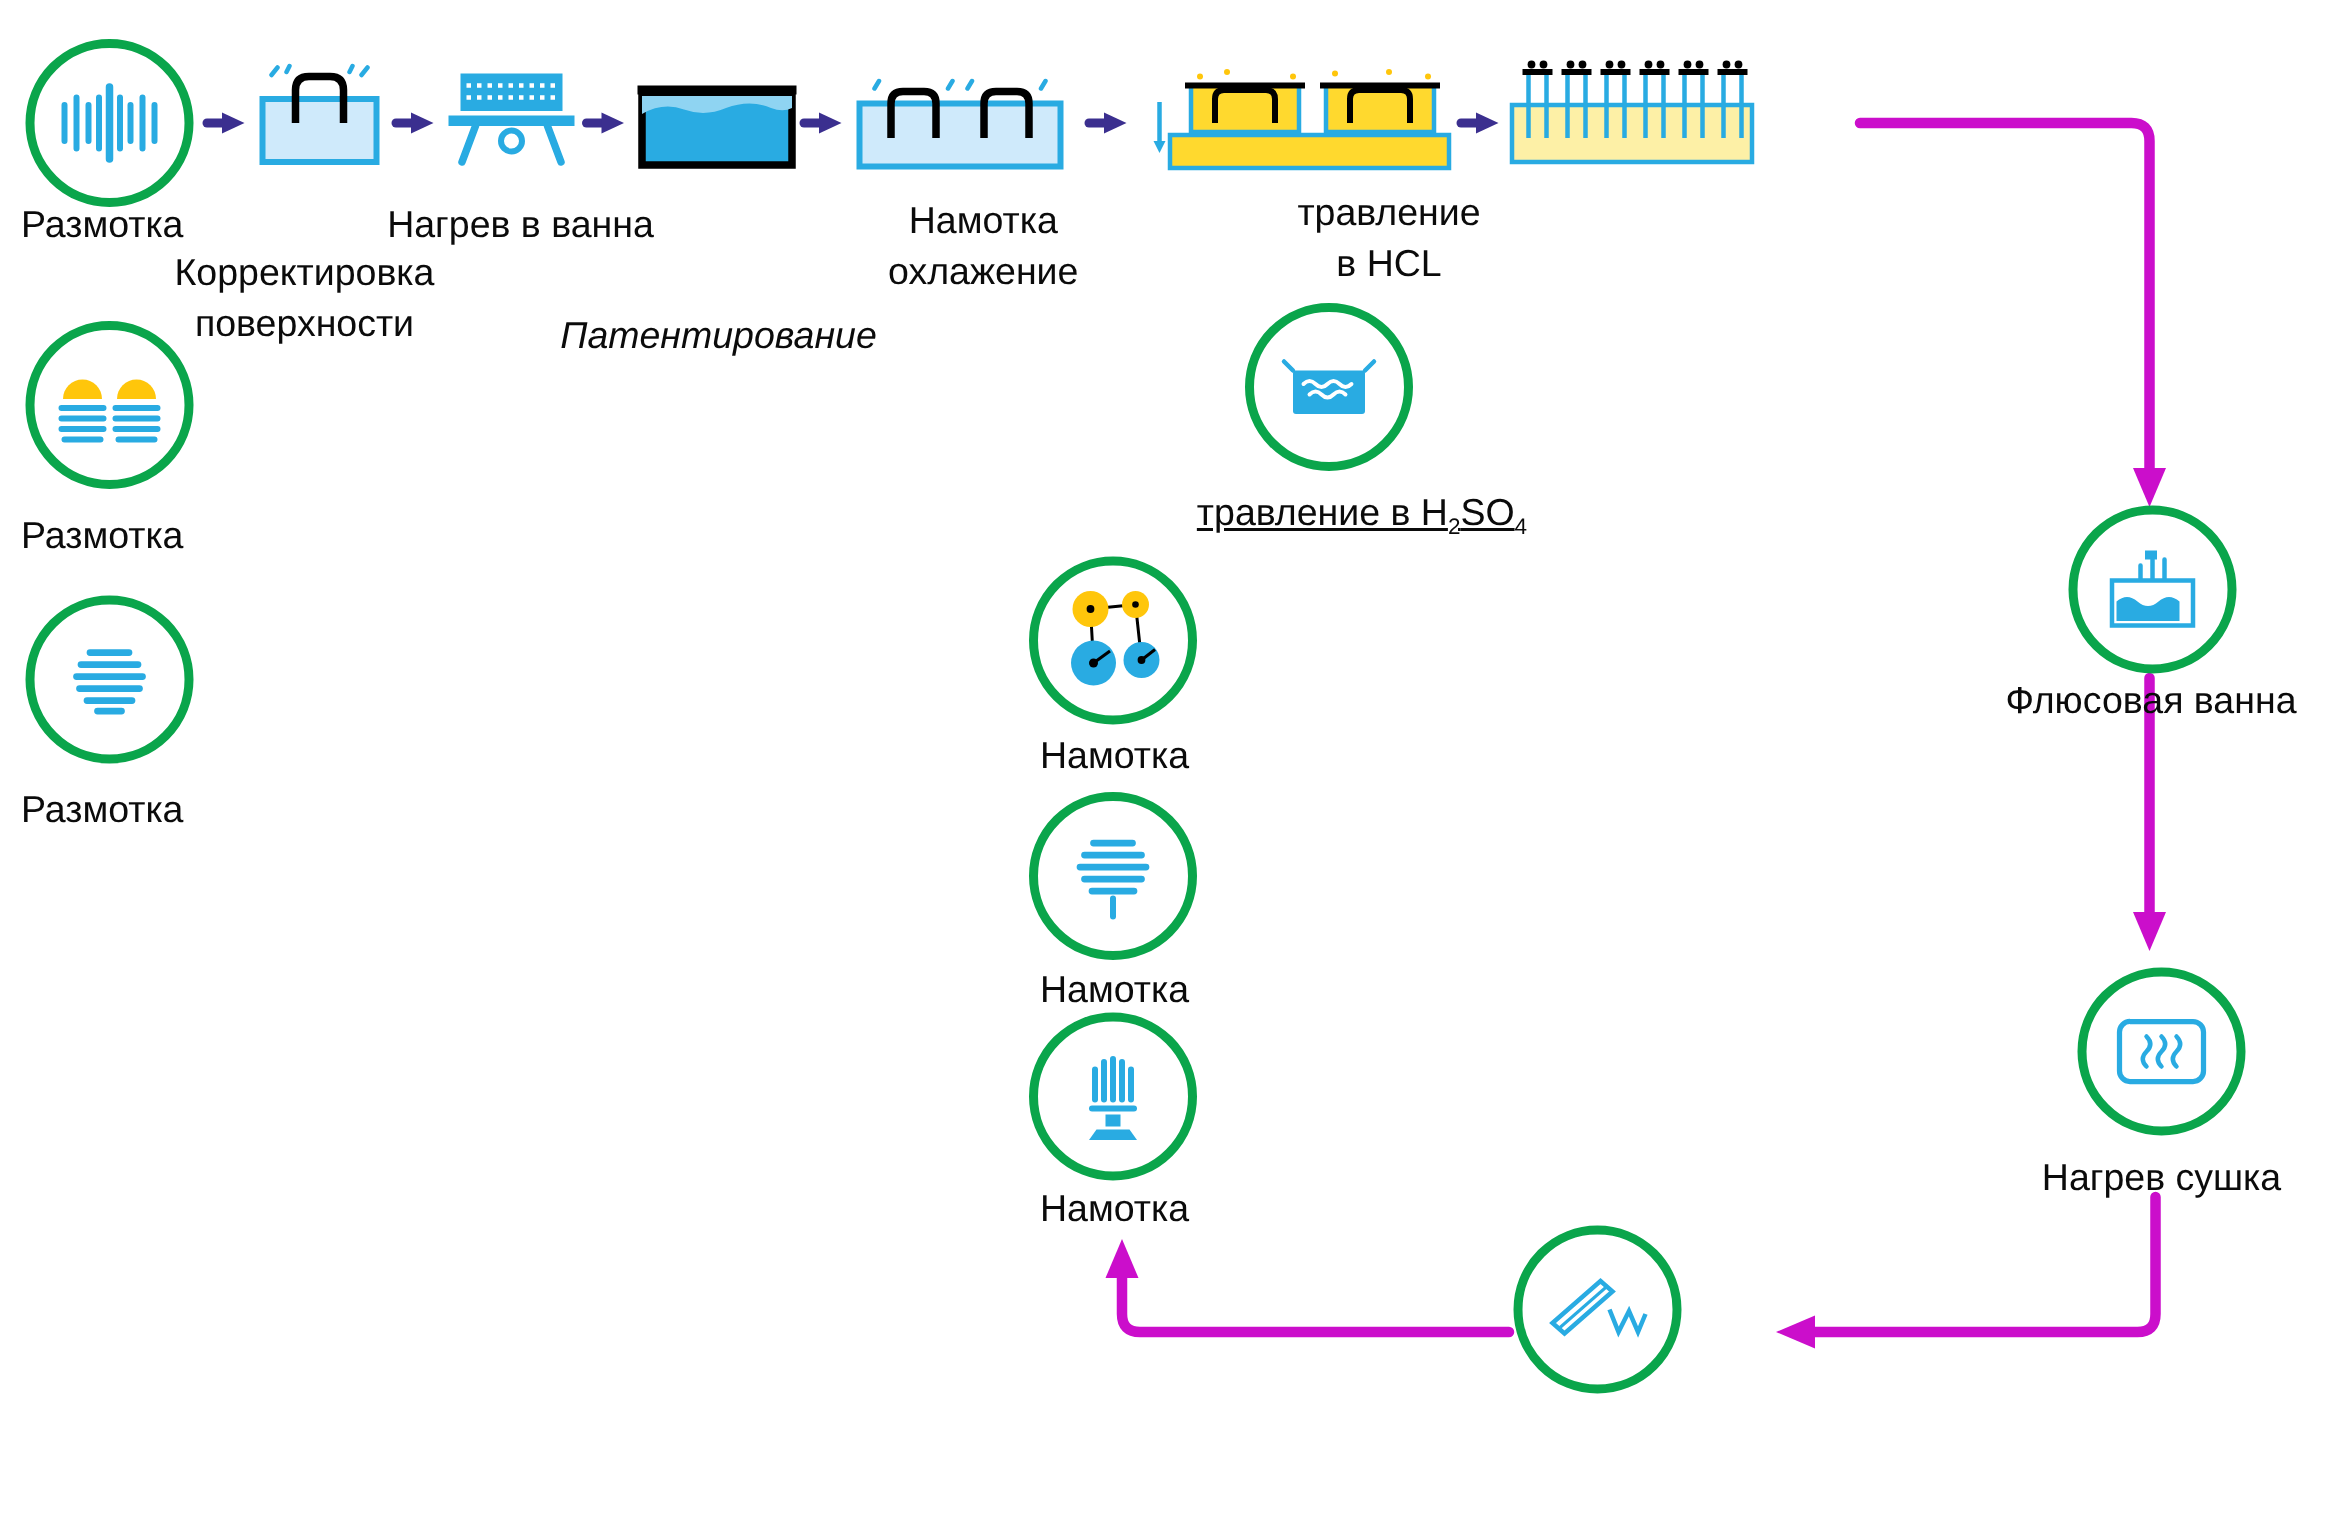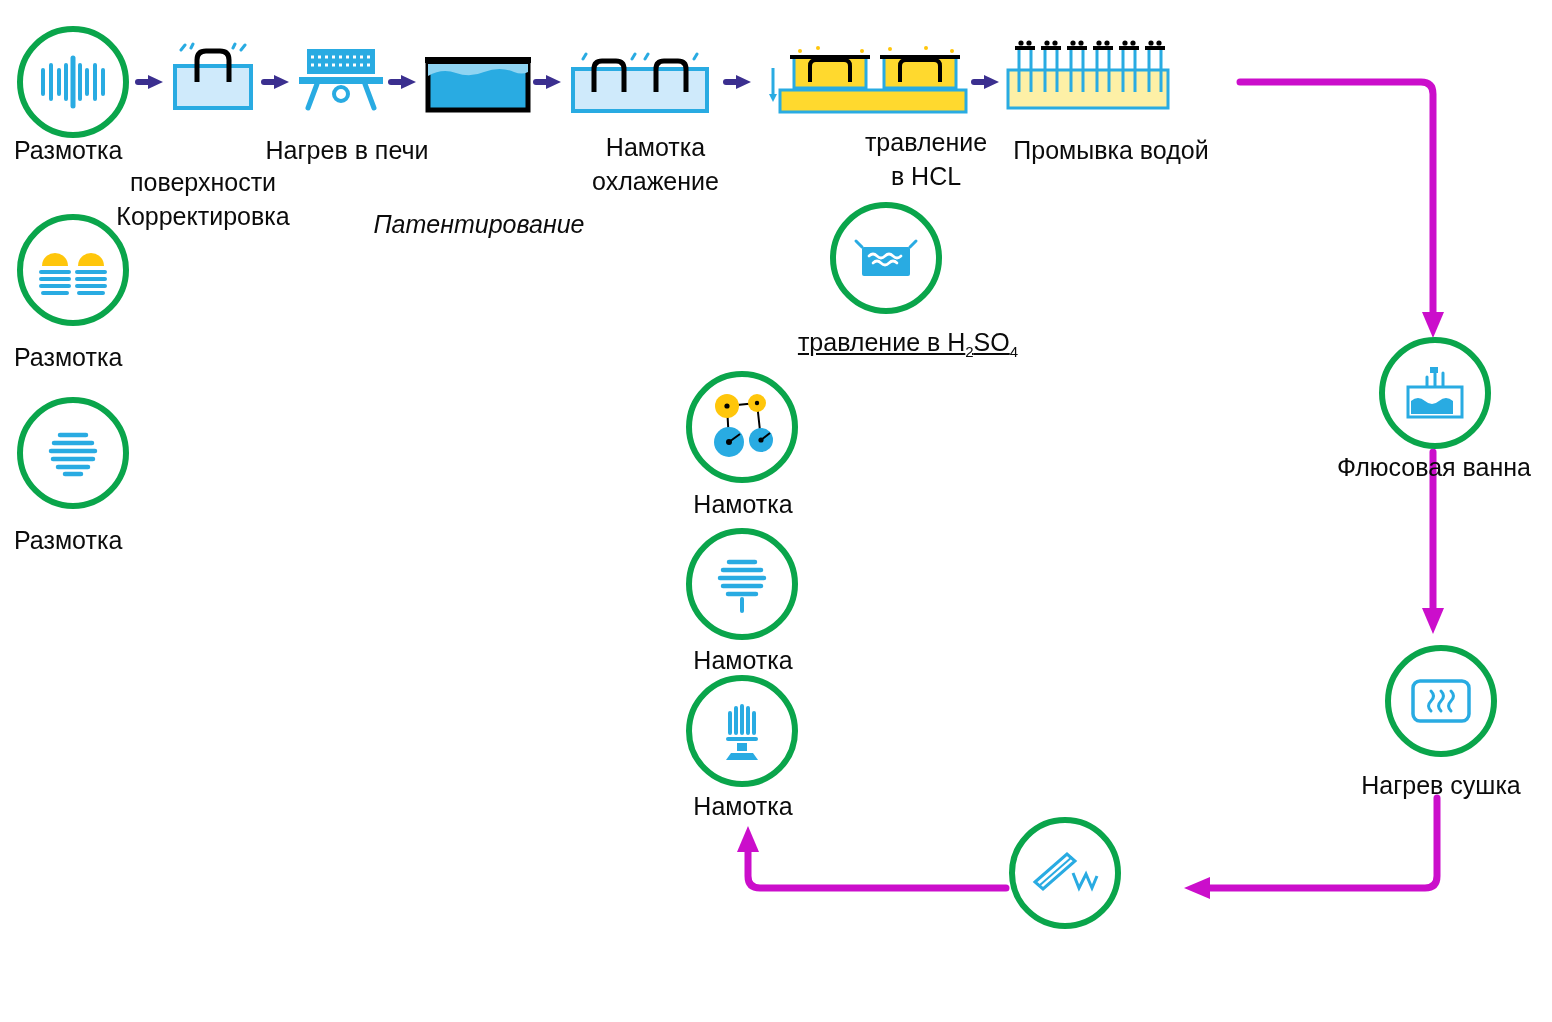--- a/index.html
+++ b/index.html
@@ -75,36 +75,36 @@
   <div class="node" style="left:171px;top:42px;">
     <svg width="84" height="70" viewBox="0 0 84 70">
       <rect x="4" y="24" width="76" height="42" class="f-pale s-blue" stroke-width="4"></rect>
       <path d="M26 40 V18 Q26 9 35 9 H49 Q58 9 58 18 V40" class="s-ink nf" stroke-width="5"></path>
       <g class="s-blue nf" stroke-width="3" stroke-linecap="round">
         <path d="M10 8 L14 3 M20 6 L22 2 M62 6 L64 2 M70 8 L74 3"></path>
       </g>
     </svg>
   </div>
   <div class="label wrap center" style="left:88px;top:165px;width:230px;">
+    <div>Корректировка</div>
     <div>поверхности</div>
-    <div>Корректировка</div>
   </div>
 
   <div class="node" style="left:295px;top:46px;">
     <svg width="92" height="68" viewBox="0 0 92 68">
       <rect x="12" y="3" width="68" height="25" class="f-blue"></rect>
       <path d="M16 11 H76 M16 19 H76" class="s-white nf" stroke-width="3" stroke-dasharray="3 4"></path>
       <rect x="4" y="31" width="84" height="7" class="f-blue"></rect>
       <g class="s-blue nf" stroke-width="5" stroke-linecap="round">
         <path d="M22 38 L13 62 M70 38 L79 62"></path>
       </g>
       <circle cx="46" cy="48" r="7" class="f-white s-blue" stroke-width="4"></circle>
     </svg>
   </div>
-  <div class="label center" style="left:247px;top:133px;width:200px;">Нагрев в печи</div>
+  <div class="label center" style="left:247px;top:133px;width:200px;">Нагрев в ванна</div>
 
   <div class="node" style="left:424px;top:52px;">
     <svg width="108" height="62" viewBox="0 0 108 62">
       <rect x="4" y="10" width="100" height="48" class="f-blue s-ink" stroke-width="5"></rect>
       <path d="M4 24 Q18 16 32 21 Q46 26 60 20 Q76 14 90 20 Q98 23 104 20 V12 H4 Z" class="f-light"></path>
       <path d="M1 8 H107" class="s-ink nf" stroke-width="6"></path>
     </svg>
   </div>
   <div class="label center" style="left:368px;top:207px;width:222px;font-style:italic;">Патентирование</div>
 
@@ -160,21 +160,20 @@
         <circle cx="17" cy="5" r="2.6" class="f-ink"></circle>
           <circle cx="25" cy="5" r="2.6" class="f-ink"></circle>
       </g>
       <use href="#dip" x="26"></use>
         <use href="#dip" x="52"></use>
         <use href="#dip" x="78"></use>
       <use href="#dip" x="104"></use>
         <use href="#dip" x="130"></use>
     </svg>
   </div>
-  <div class="label center" style="left:997px;top:133px;width:228px;">Промывка водой</div>
 
   <div class="node circle" style="left:17px;top:214px;">
     <svg width="78" height="60" viewBox="0 0 78 60">
       <path d="M8 26 a13 13 0 0 1 26 0 z" class="f-gold"></path>
       <path d="M44 26 a13 13 0 0 1 26 0 z" class="f-gold"></path>
       <g class="s-blue nf" stroke-width="4" stroke-linecap="round">
         <path d="M7 32 H35 M7 39 H35 M7 46 H35 M9 53 H33"></path>
         <path d="M43 32 H71 M43 39 H71 M43 46 H71 M45 53 H69"></path>
       </g>
     </svg>

